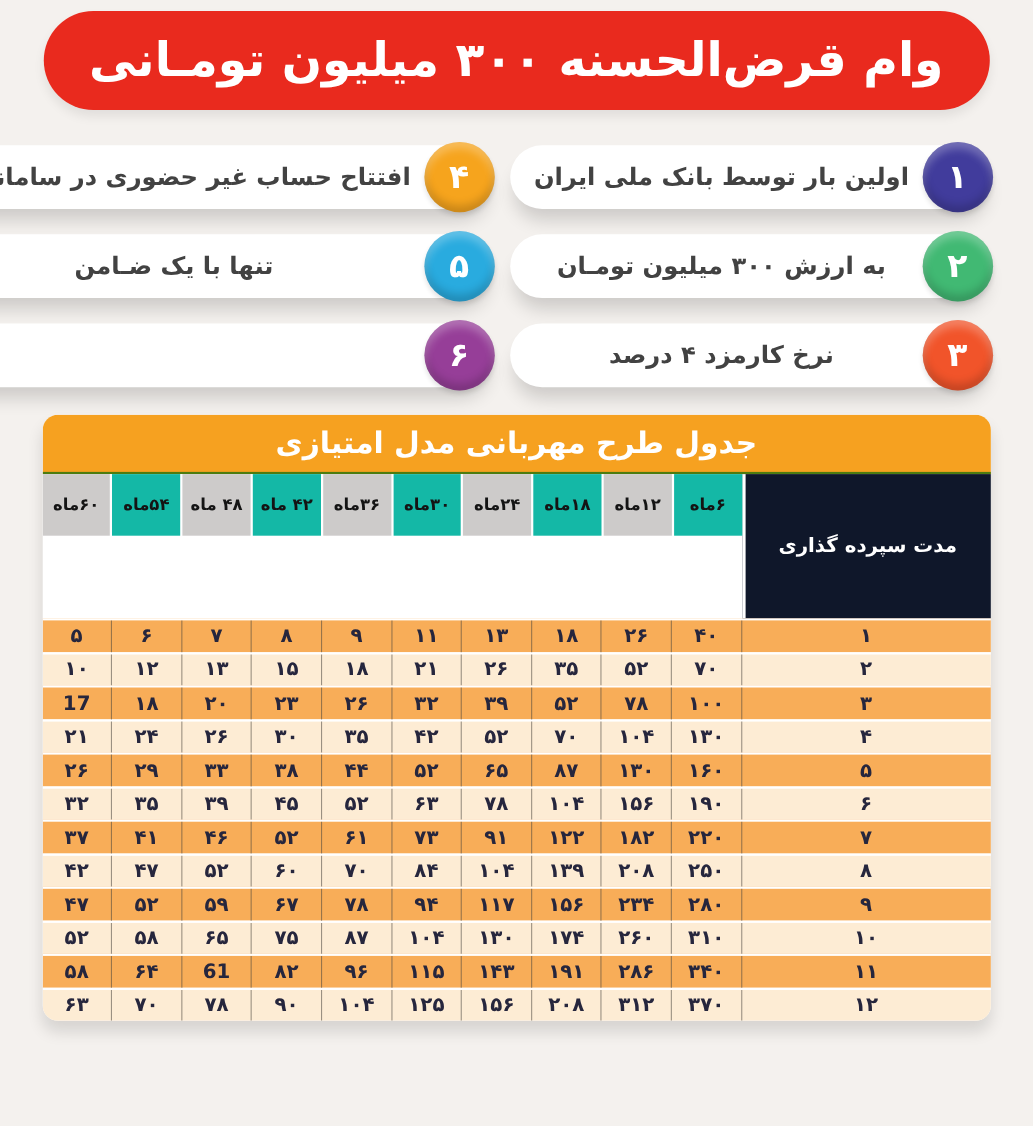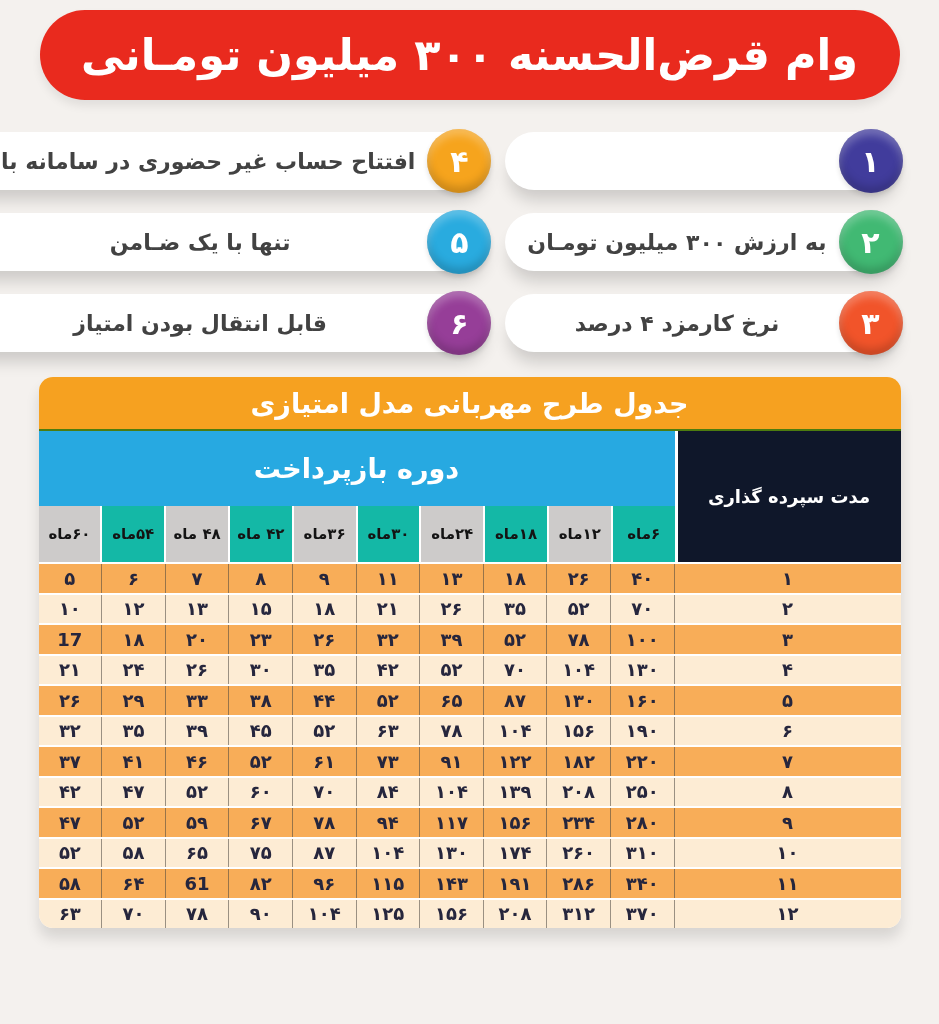--- a/index.html
+++ b/index.html
@@ -106,49 +106,48 @@
 
 <div class="page">
 
   <div class="banner" style="background: rgb(233, 42, 30);">
     <div class="banner-text">وام قرض‌الحسنه ۳۰۰ میلیون تومـانی</div>
   </div>
 
   <div class="features">
       <div class="pill">
         <div class="pill-num" style="background: rgb(65, 60, 156);">۱</div>
+        <div class="pill-label">اولین بار توسط بانک ملی ایران</div>
       </div>
       <div class="pill">
         <div class="pill-num" style="background: rgb(246, 164, 29);">۴</div>
         <div class="pill-label">افتتاح حساب غیر حضوری در سامانه بام</div>
       </div>
       <div class="pill">
         <div class="pill-num" style="background: rgb(65, 185, 115);">۲</div>
         <div class="pill-label">به ارزش ۳۰۰ میلیون تومـان</div>
       </div>
       <div class="pill">
         <div class="pill-num" style="background: rgb(41, 171, 223);">۵</div>
         <div class="pill-label">تنها با یک ضـامن</div>
       </div>
       <div class="pill">
         <div class="pill-num" style="background: rgb(241, 84, 42);">۳</div>
         <div class="pill-label">نرخ کارمزد ۴ درصد</div>
       </div>
       <div class="pill">
         <div class="pill-num" style="background: rgb(150, 62, 152);">۶</div>
-        <div class="pill-label">قابل انتقال بودن امتیاز</div>
       </div>
     </div>
 
   <div class="table-wrap">
     <div class="t-title">جدول طرح مهربانی مدل امتیازی</div>
     <div class="t-head">
       <div class="t-deposit">مدت سپرده گذاری</div>
       <div class="t-left">
-        <div class="t-repay">دوره بازپرداخت</div>
         <div class="t-months">
             <div class="mcell dark">۶ماه</div>
             <div class="mcell light">۱۲ماه</div>
             <div class="mcell dark">۱۸ماه</div>
             <div class="mcell light">۲۴ماه</div>
             <div class="mcell dark">۳۰ماه</div>
             <div class="mcell light">۳۶ماه</div>
             <div class="mcell dark">۴۲ ماه</div>
             <div class="mcell light">۴۸ ماه</div>
             <div class="mcell dark">۵۴ماه</div>

